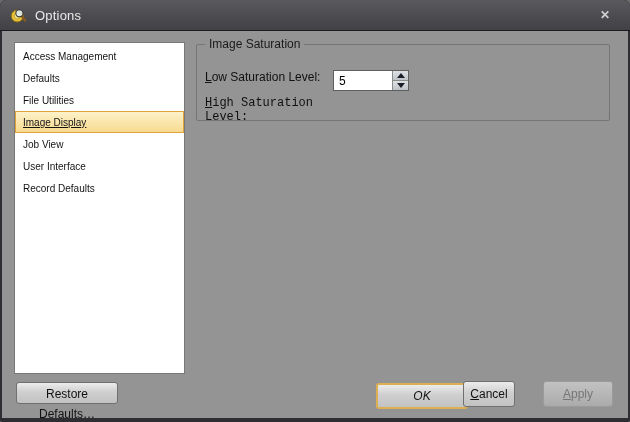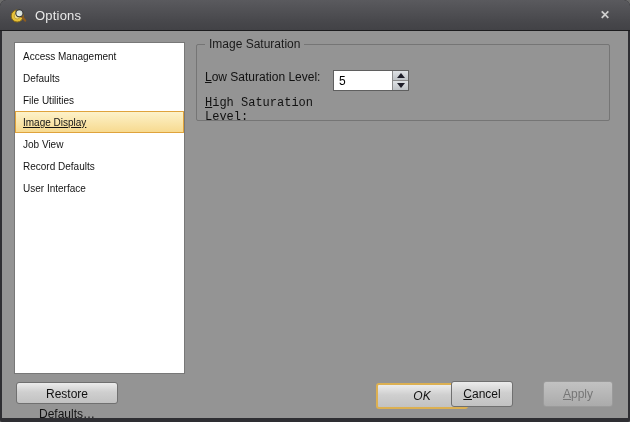--- a/index.html
+++ b/index.html
@@ -82,21 +82,21 @@
   
   .btn{
     position:absolute;height:26px;
     background:linear-gradient(#ececec,#cfcfcf 45%,#c2c2c2);
     border:1px solid #707070;border-radius:3px;
     font-family:"Liberation Sans", sans-serif;font-size:12px;color:#111;
     text-align:center;
   }
   .restore-btn{left:14px;top:351px;width:102px;height:22px;line-height:20px;}
   .ok-btn{left:374px;top:352px;width:92px;border:2px solid #dcb052;font-style:italic;}
-  .cancel-btn{left:449px;top:350px;width:62px;}
+  .cancel-btn{left:461px;top:350px;width:52px;}
   .apply-btn{
     left:541px;top:350px;width:70px;
     background:linear-gradient(#c2c2c2,#ababab);
     border:1px solid #9b9b9b;color:#767676;
   }
 </style>
 </head>
 <body>
 
 <div class="window">
@@ -113,22 +113,22 @@
   </div>
 
   <div class="content">
 
     <div class="listbox">
       <div class="list-item">Access Management</div>
       <div class="list-item">Defaults</div>
       <div class="list-item">File Utilities</div>
       <div class="list-item selected">Image Display</div>
       <div class="list-item">Job View</div>
+      <div class="list-item">User Interface</div>
       <div class="list-item">Record Defaults</div>
-      <div class="list-item">User Interface</div>
     </div>
 
     <div class="groupbox">
       <span class="groupbox-title">Image Saturation</span>
 
       <div class="field-row row0">
         <span class="field-label"><span class="mnemonic">L</span><span>ow Saturation Level:</span></span>
       </div>
       <div class="spinbox" style="top:25px;">
         <input class="spin-input" type="text" value="5" style="">

